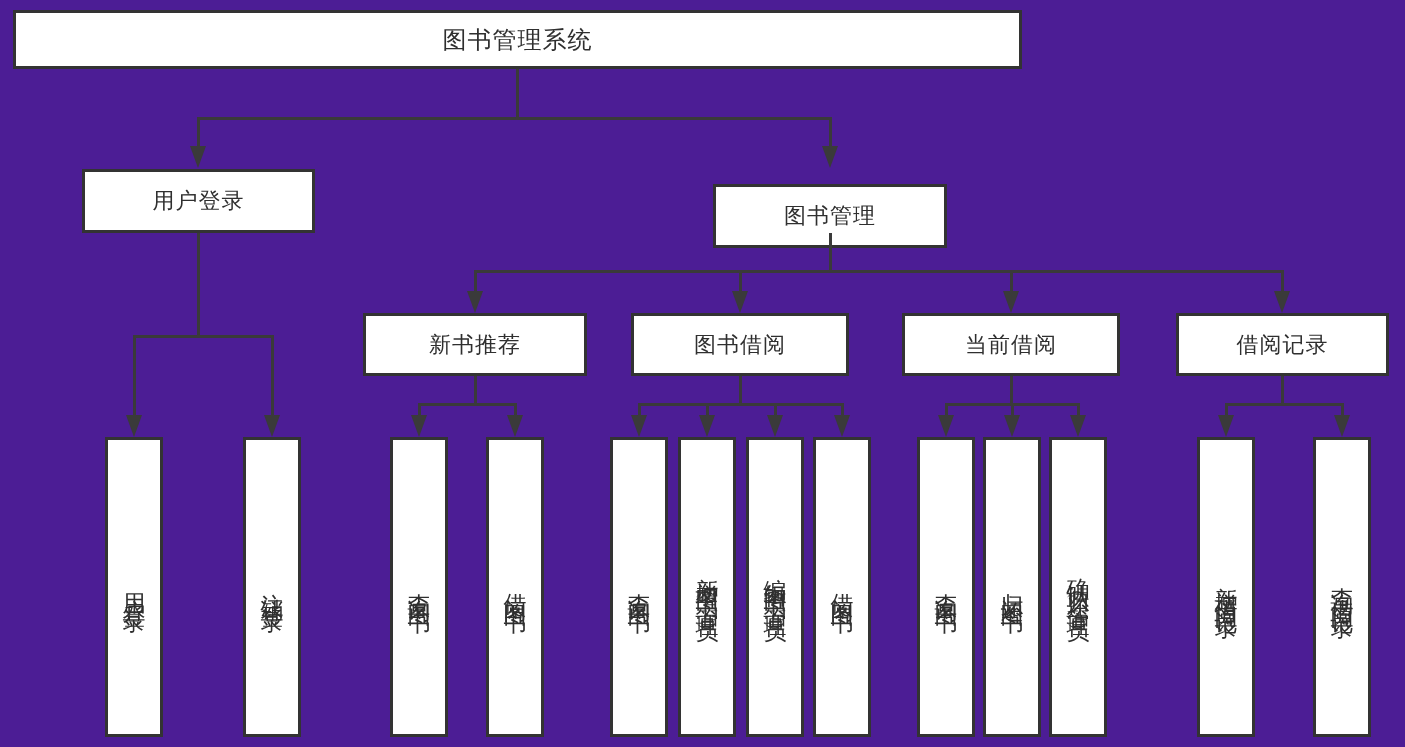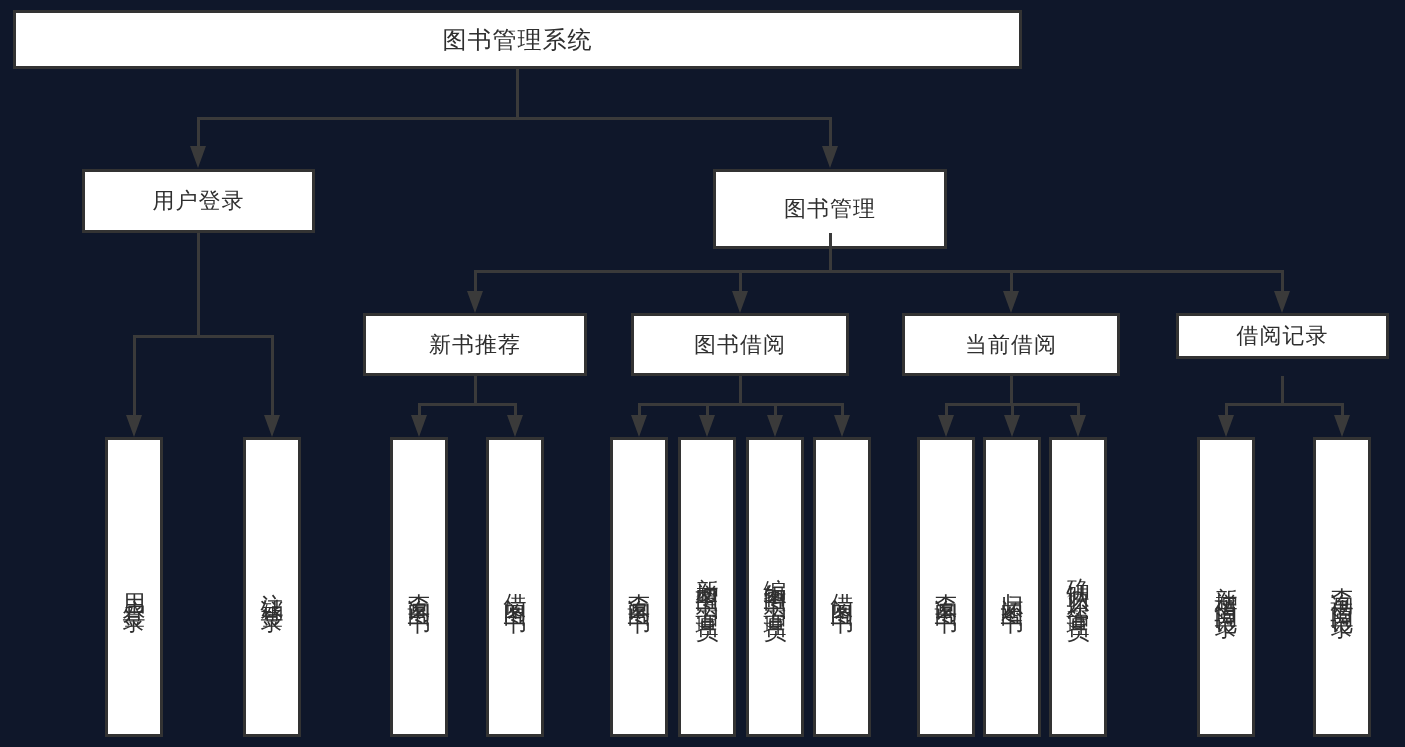--- a/index.html
+++ b/index.html
@@ -5,42 +5,42 @@
   html, body {
     margin: 0;
     padding: 0;
     background: #ffffff;
     font-family: "Liberation Sans", sans-serif;
   }
   #canvas {
     position: relative;
     width: 1405px;
     height: 747px;
-    background: #0f172a;
+    background: #4c1d95;
     overflow: hidden;
   }
   .box {
     position: absolute;
     box-sizing: border-box;
     border: 3px solid #333333;
     background: #ffffff;
     color: #2f2f2f;
     display: flex;
     align-items: center;
     justify-content: center;
     text-align: center;
   }
   .hbox { font-size: 22px; letter-spacing: 1px; }
   #root-box { left: 13px; top: 10px; width: 1009px; height: 59px; font-size: 24px; }
   #user-login-box { left: 82px;  top: 169px; width: 233px; height: 64px; }
-  #book-mgmt-box  { left: 713px; top: 169px; width: 234px; height: 80px; font-family: Liberation Mono, monospace; }
+  #book-mgmt-box  { left: 713px; top: 184px; width: 234px; height: 64px; font-family: Liberation Mono, monospace; }
   #new-book-box       { left: 363px;  top: 313px; width: 224px; height: 63px; }
   #book-borrow-box    { left: 631px;  top: 313px; width: 218px; height: 63px; }
   #current-borrow-box { left: 902px;  top: 313px; width: 218px; height: 63px; align-items: center; }
-  #borrow-record-box  { left: 1176px; top: 313px; width: 213px; height: 46px; }
+  #borrow-record-box  { left: 1176px; top: 313px; width: 213px; height: 63px; }
 
   .leaf { top: 437px; width: 58px; height: 300px; }
   .vtext {
     writing-mode: vertical-rl;
     text-orientation: mixed;
     font-size: 23px;
     letter-spacing: 6px;
     line-height: 1;
     white-space: nowrap;
   }

